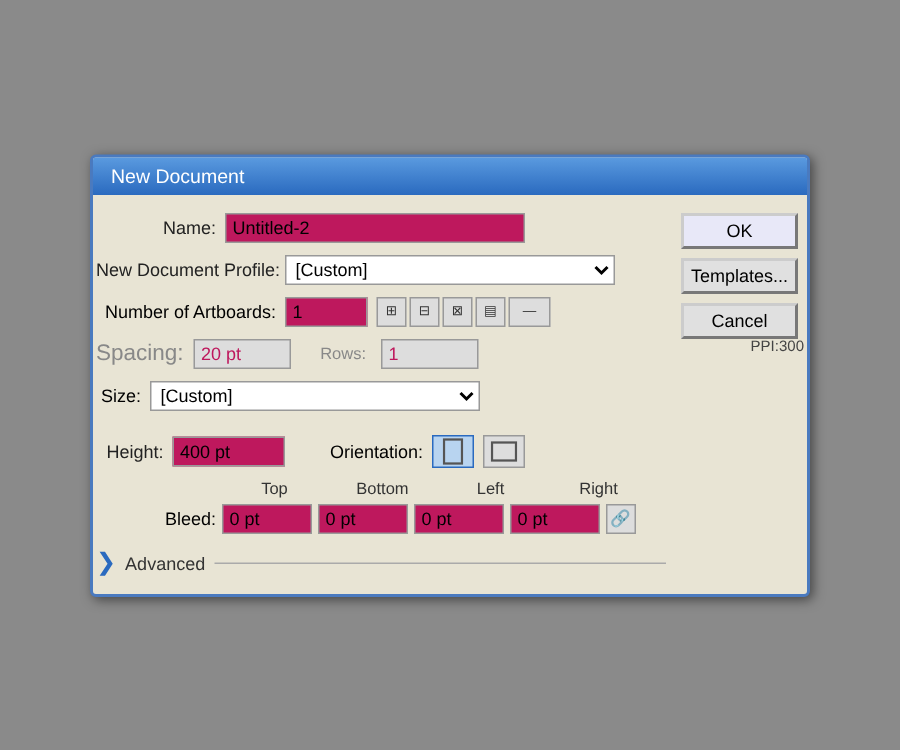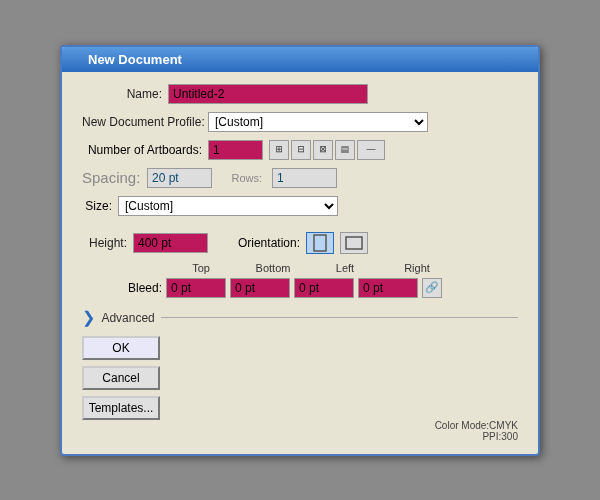--- a/index.html
+++ b/index.html
@@ -19,31 +19,31 @@
       border: 2px solid #4a7abf;
       border-radius: 4px;
       width: 480px;
       padding: 0;
       box-shadow: 2px 2px 8px rgba(0,0,0,0.5);
     }
 
     .dialog-title {
       background: linear-gradient(to bottom, #5a9adf, #2a6abf);
       color: white;
-      font-weight: bold;
+      font-weight: normal;
       font-size: 13px;
-      padding: 5px 26px;
+      padding: 5px 12px;
       border-radius: 2px 2px 0 0;
       user-select: none;
     }
 
     .dialog-body {
-      padding: 12px 20px;
-      display: flex;
-      flex-direction: column;
+      padding: 12px 2px;
+      display: flex;
+      flex-direction: row;
       gap: 10px;
     }
 
     .dialog-main {
       flex: 1;
       display: flex;
       flex-direction: column;
       gap: 8px;
     }
 
@@ -268,21 +268,21 @@
       align-items: center;
       justify-content: center;
       user-select: none;
     }
 
     .dialog-btn.primary {
       background: #e8e8f8;
     }
 
     .disabled-input {
-      color: #0c4a6e;
+      color: #be185d;
       background: #ddd !important;
     }
 
     .info-section {
       display: flex;
       flex-direction: column;
       justify-content: flex-end;
       align-items: flex-end;
     }
   </style>
@@ -380,25 +380,24 @@
       </div>
 
       <div class="advanced-row">
         <button class="advanced-btn">❯</button>
         <span class="advanced-label">Advanced</span>
         <div class="advanced-line"></div>
       </div>
 
     </div>
 
-    <div style="display:flex; flex-direction:column; justify-content:center; min-width:82px;">
+    <div style="display:flex; flex-direction:column; justify-content:flex-start; min-width:82px;">
       <div style="display:flex; flex-direction:column; gap:6px;">
         <button class="dialog-btn primary">OK</button>
+        <button class="dialog-btn">Templates...</button>
         <button class="dialog-btn">Cancel</button>
-        <button class="dialog-btn">Templates...</button>
       </div>
       <div class="info-section">
-        <div style="font-size:10px; color:#444; text-align:right;">Color Mode:CMYK</div>
         <div style="font-size:10px; color:#444; text-align:right;">PPI:300</div>
       </div>
     </div>
   </div>
 </div>
 
 </body></html>

